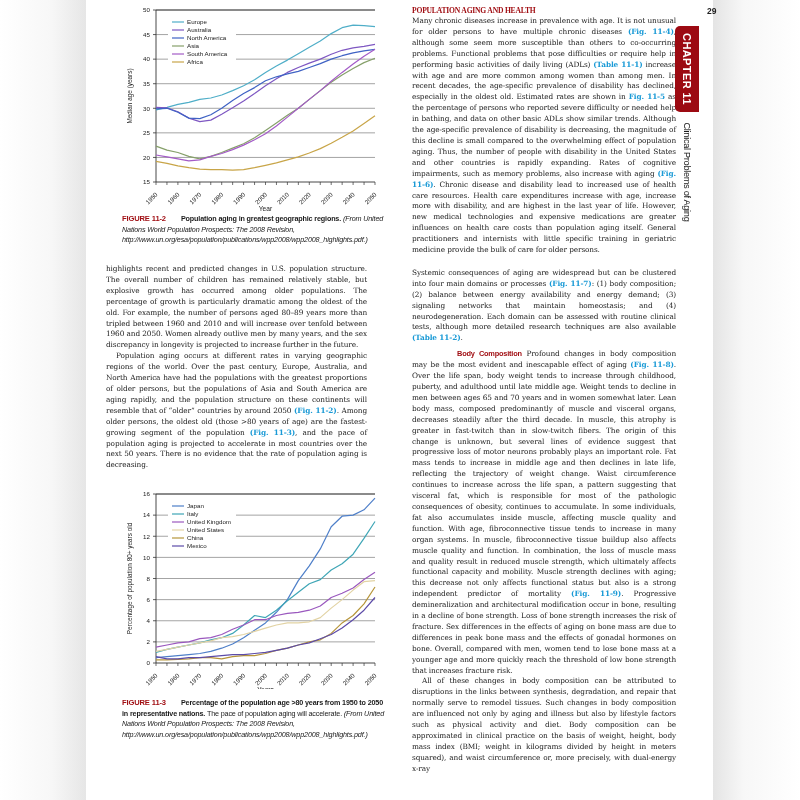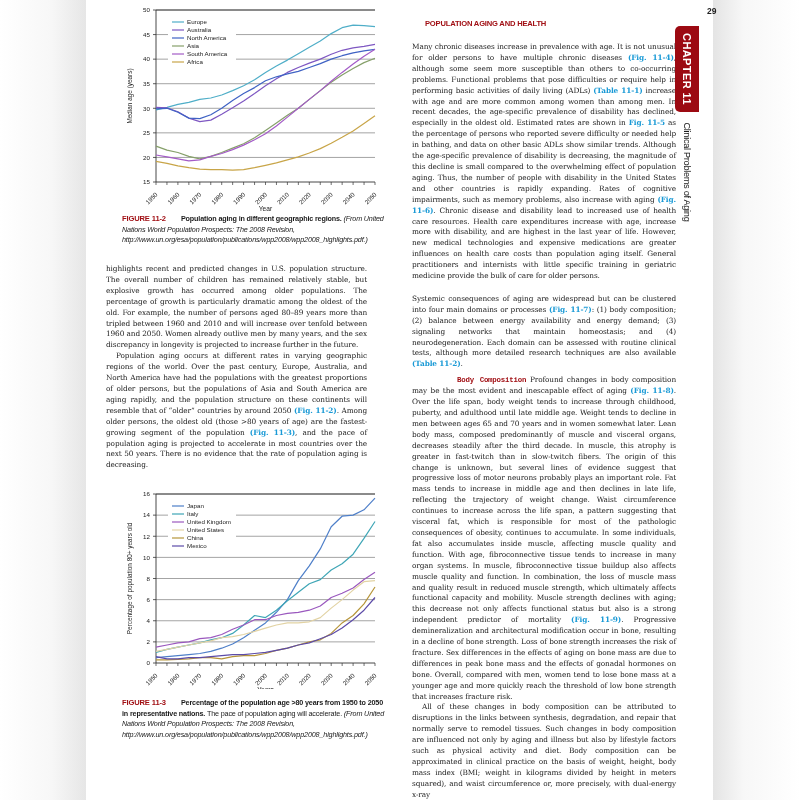--- a/index.html
+++ b/index.html
@@ -24,26 +24,26 @@
   .body-text {
     font-family: "DejaVu Serif", serif;
     font-size: 7.35px; line-height: 10.9px; color: #1a1a1a;
     text-align: justify; margin: 0;
     letter-spacing: -0.12px;
   }
   .body-text p { margin: 0; text-indent: 0; }
   .body-text p.indent { text-indent: 10px; }
   .ref { color: #1a9ad6; font-weight: bold; }
   .section-head {
+    font-family: Liberation Serif, serif; font-weight: bold;
+    font-size: 7.6px; color: #a10f14; letter-spacing: -0.2px;
+    margin: 0; line-height: 10px;
+  }
+  .run-head {
     font-family: Liberation Sans, sans-serif; font-weight: bold;
-    font-size: 7.6px; color: #a10f14; letter-spacing: -0.2px;
-    margin: 13px; line-height: 10px;
-  }
-  .run-head {
-    font-family: Liberation Mono, monospace; font-weight: bold;
     color: #a10f14; font-size: 7.4px; letter-spacing: -0.2px; padding-left: 45px;
   }
   .caption {
     font-family: "Liberation Sans", sans-serif; font-size: 7.2px;
     line-height: 10.6px; color: #1a1a1a; letter-spacing: -0.15px;
   }
   .caption .fig-no { color: #a10f14; font-weight: bold; font-size: 7.6px; margin-right: 15px; }
   .caption .fig-title { font-weight: bold; }
   .caption .src { font-style: italic; text-align: center; }
   .page-num {
@@ -155,21 +155,21 @@
       <text x="101" y="40.3" font-size="6.2" fill="#222">North America</text>
       <line x1="86" x2="98" y1="46" y2="46" stroke="#86a06a" stroke-width="1.2"></line>
       <text x="101" y="48.3" font-size="6.2" fill="#222">Asia</text>
       <line x1="86" x2="98" y1="54" y2="54" stroke="#a35bc7" stroke-width="1.2"></line>
       <text x="101" y="56.3" font-size="6.2" fill="#222">South America</text>
       <line x1="86" x2="98" y1="62" y2="62" stroke="#c8a548" stroke-width="1.2"></line>
       <text x="101" y="64.3" font-size="6.2" fill="#222">Africa</text>
     </svg>
 
   <div class="col caption" style="left:36px; top:214px; width:262px;">
-    <span class="fig-no">FIGURE 11-2</span><span class="fig-title">Population aging in different geographic regions.</span>
+    <span class="fig-no">FIGURE 11-2</span><span class="fig-title">Population aging in greatest geographic regions.</span>
     <span class="src">(From United Nations World Population Prospects: The 2008 Revision, http://www.un.org/esa/population/publications/wpp2008/wpp2008_highlights.pdf.)</span>
   </div>
 
   <div class="col body-text" style="left:20px; top:264px; width:261px;">
     <p>highlights recent and predicted changes in U.S. population structure. The overall number of children has remained relatively stable, but explosive growth has occurred among older populations. The percentage of growth is particularly dramatic among the oldest of the old. For example, the number of persons aged 80–89 years more than tripled between 1960 and 2010 and will increase over tenfold between 1960 and 2050. Women already outlive men by many years, and the sex discrepancy in longevity is projected to increase further in the future.</p>
     <p class="indent"><span>Population aging occurs at different rates in varying geographic regions of the world. Over the past century, Europe, Australia, and North America have had the populations with the greatest proportions of older persons, but the populations of Asia and South America are aging rapidly, and the population structure on these continents will resemble that of “older” countries by around 2050 </span><span class="ref">(Fig. 11-2)</span><span>. Among older persons, the oldest old (those &gt;80 years of age) are the fastest-growing segment of the population </span><span class="ref">(Fig. 11-3)</span><span>, and the pace of population aging is projected to accelerate in most countries over the next 50 years. There is no evidence that the rate of population aging is decreasing.</span></p>
   </div>
 
   <svg id="chart2" style="position:absolute; left:0; top:484px;" width="315" height="205">
       <line x1="67" x2="70" y1="179" y2="179" stroke="#333" stroke-width="0.8"></line>

